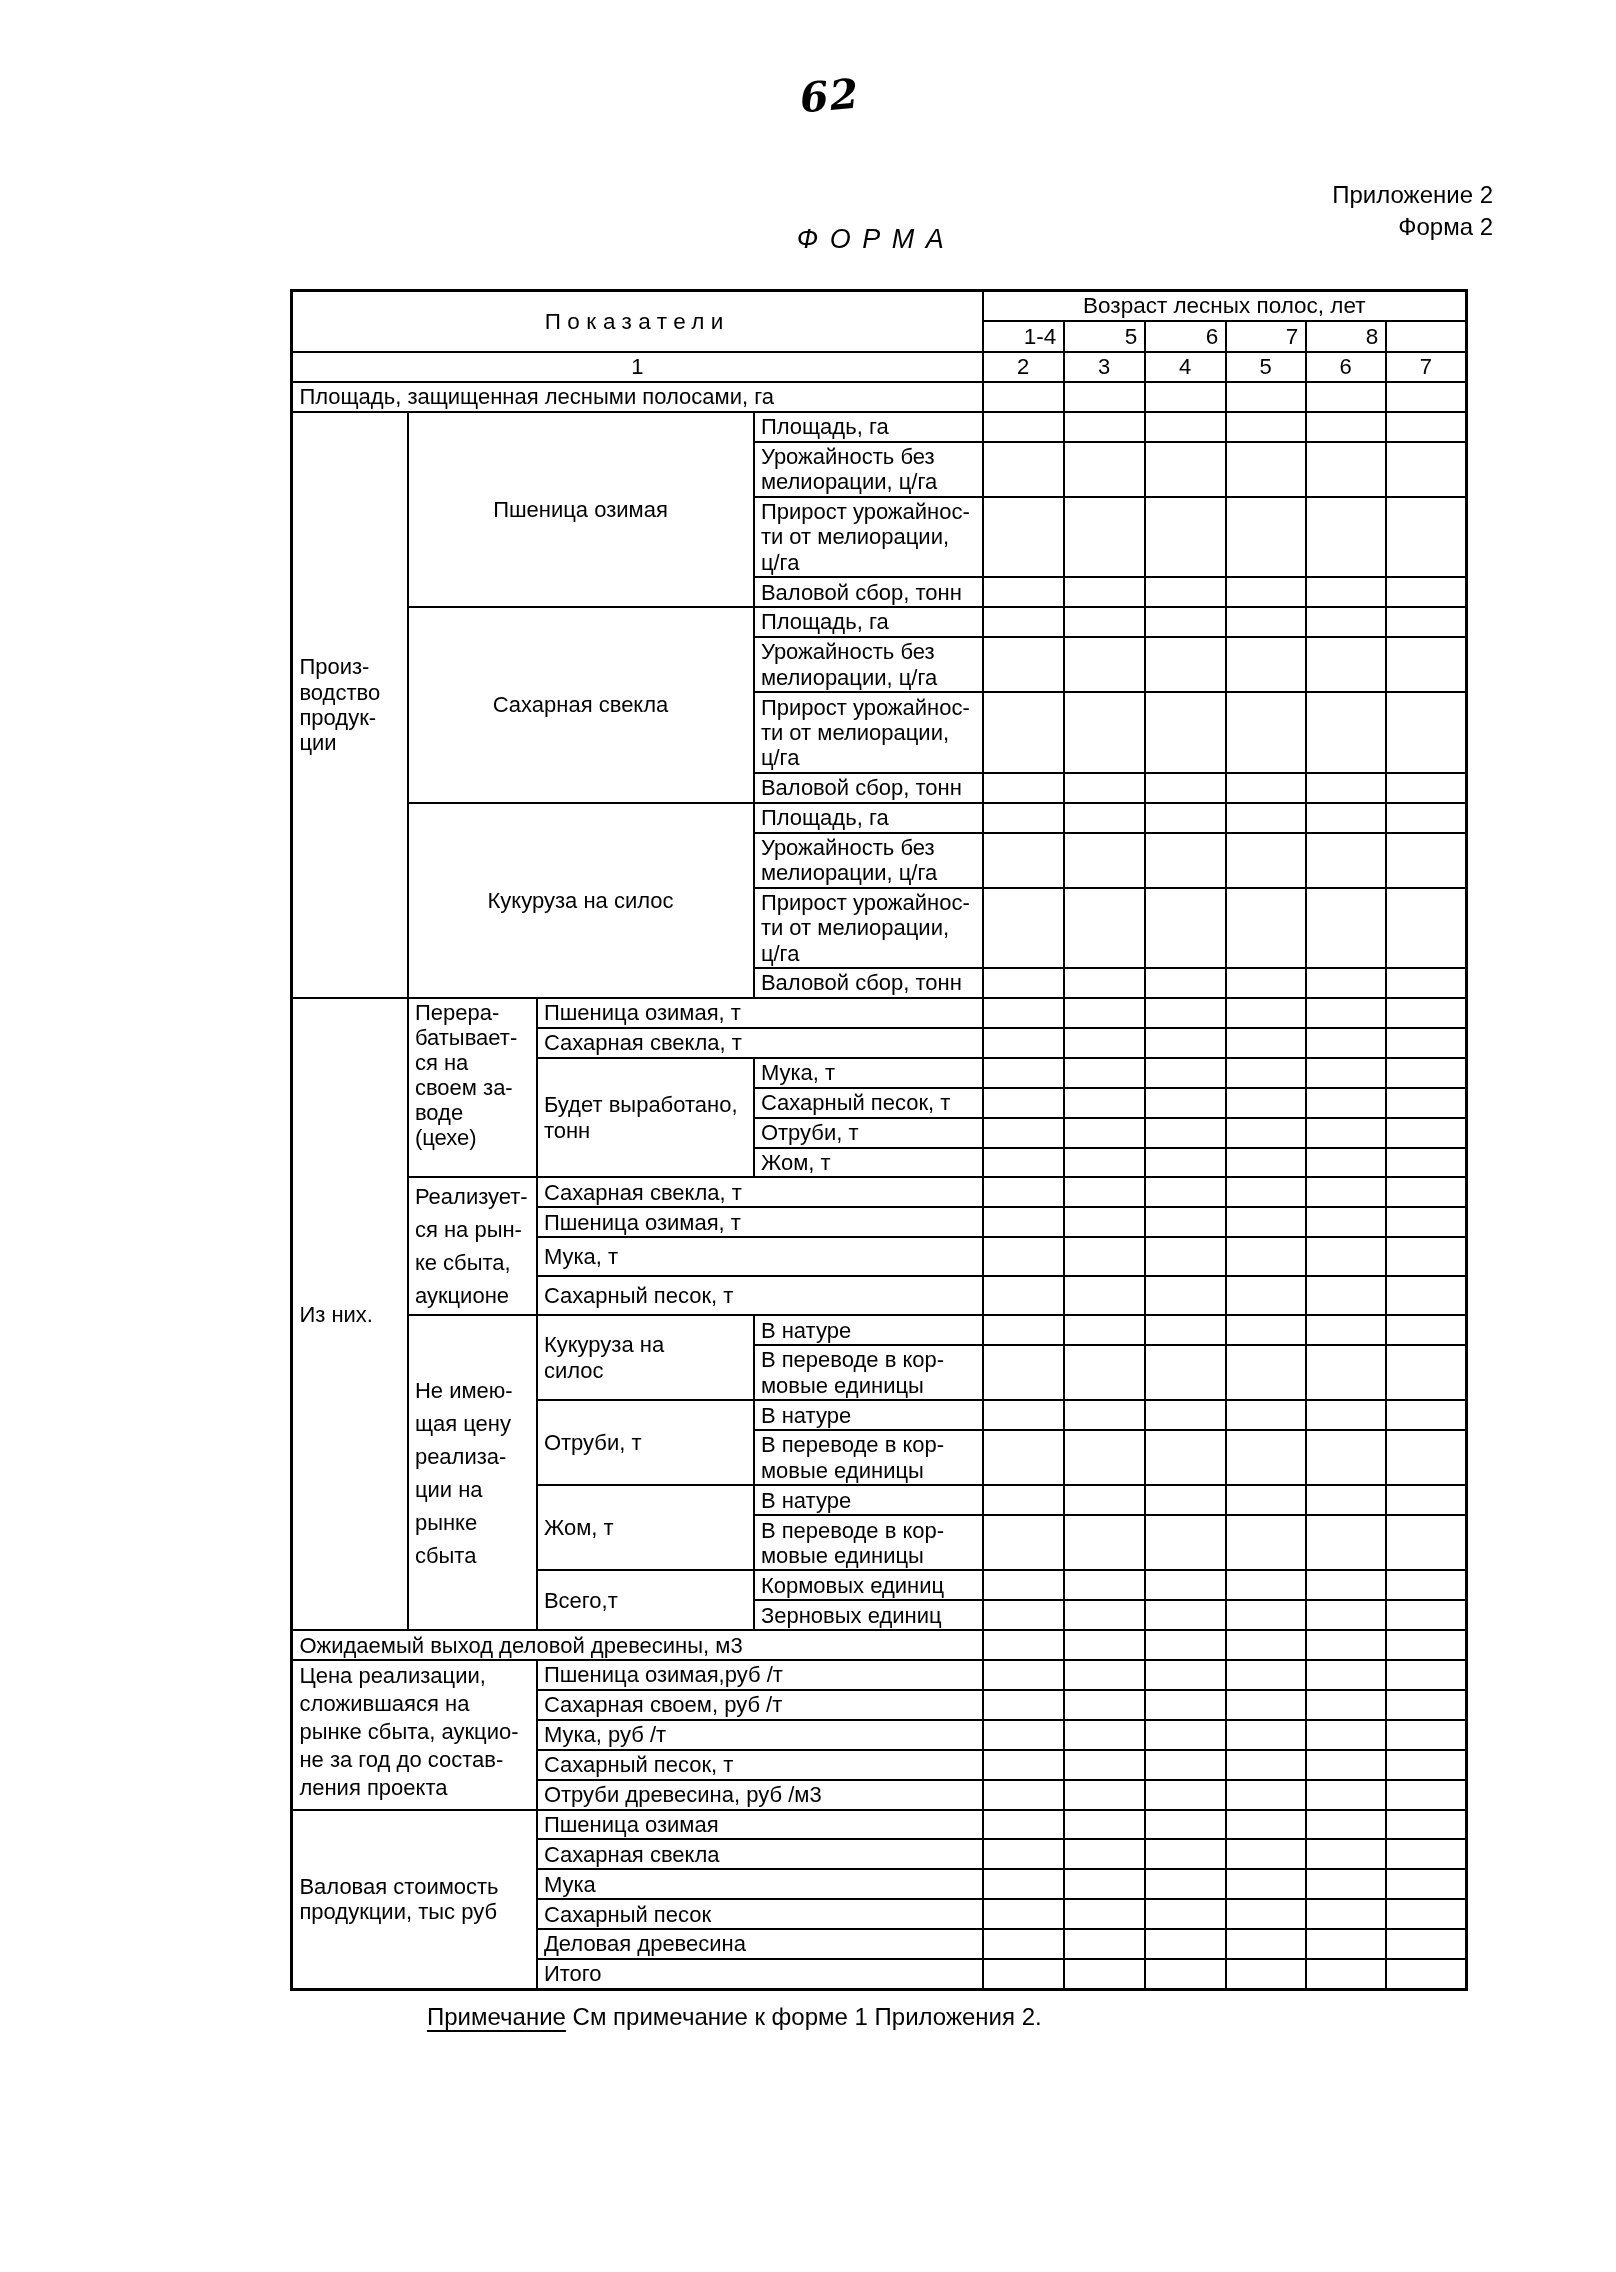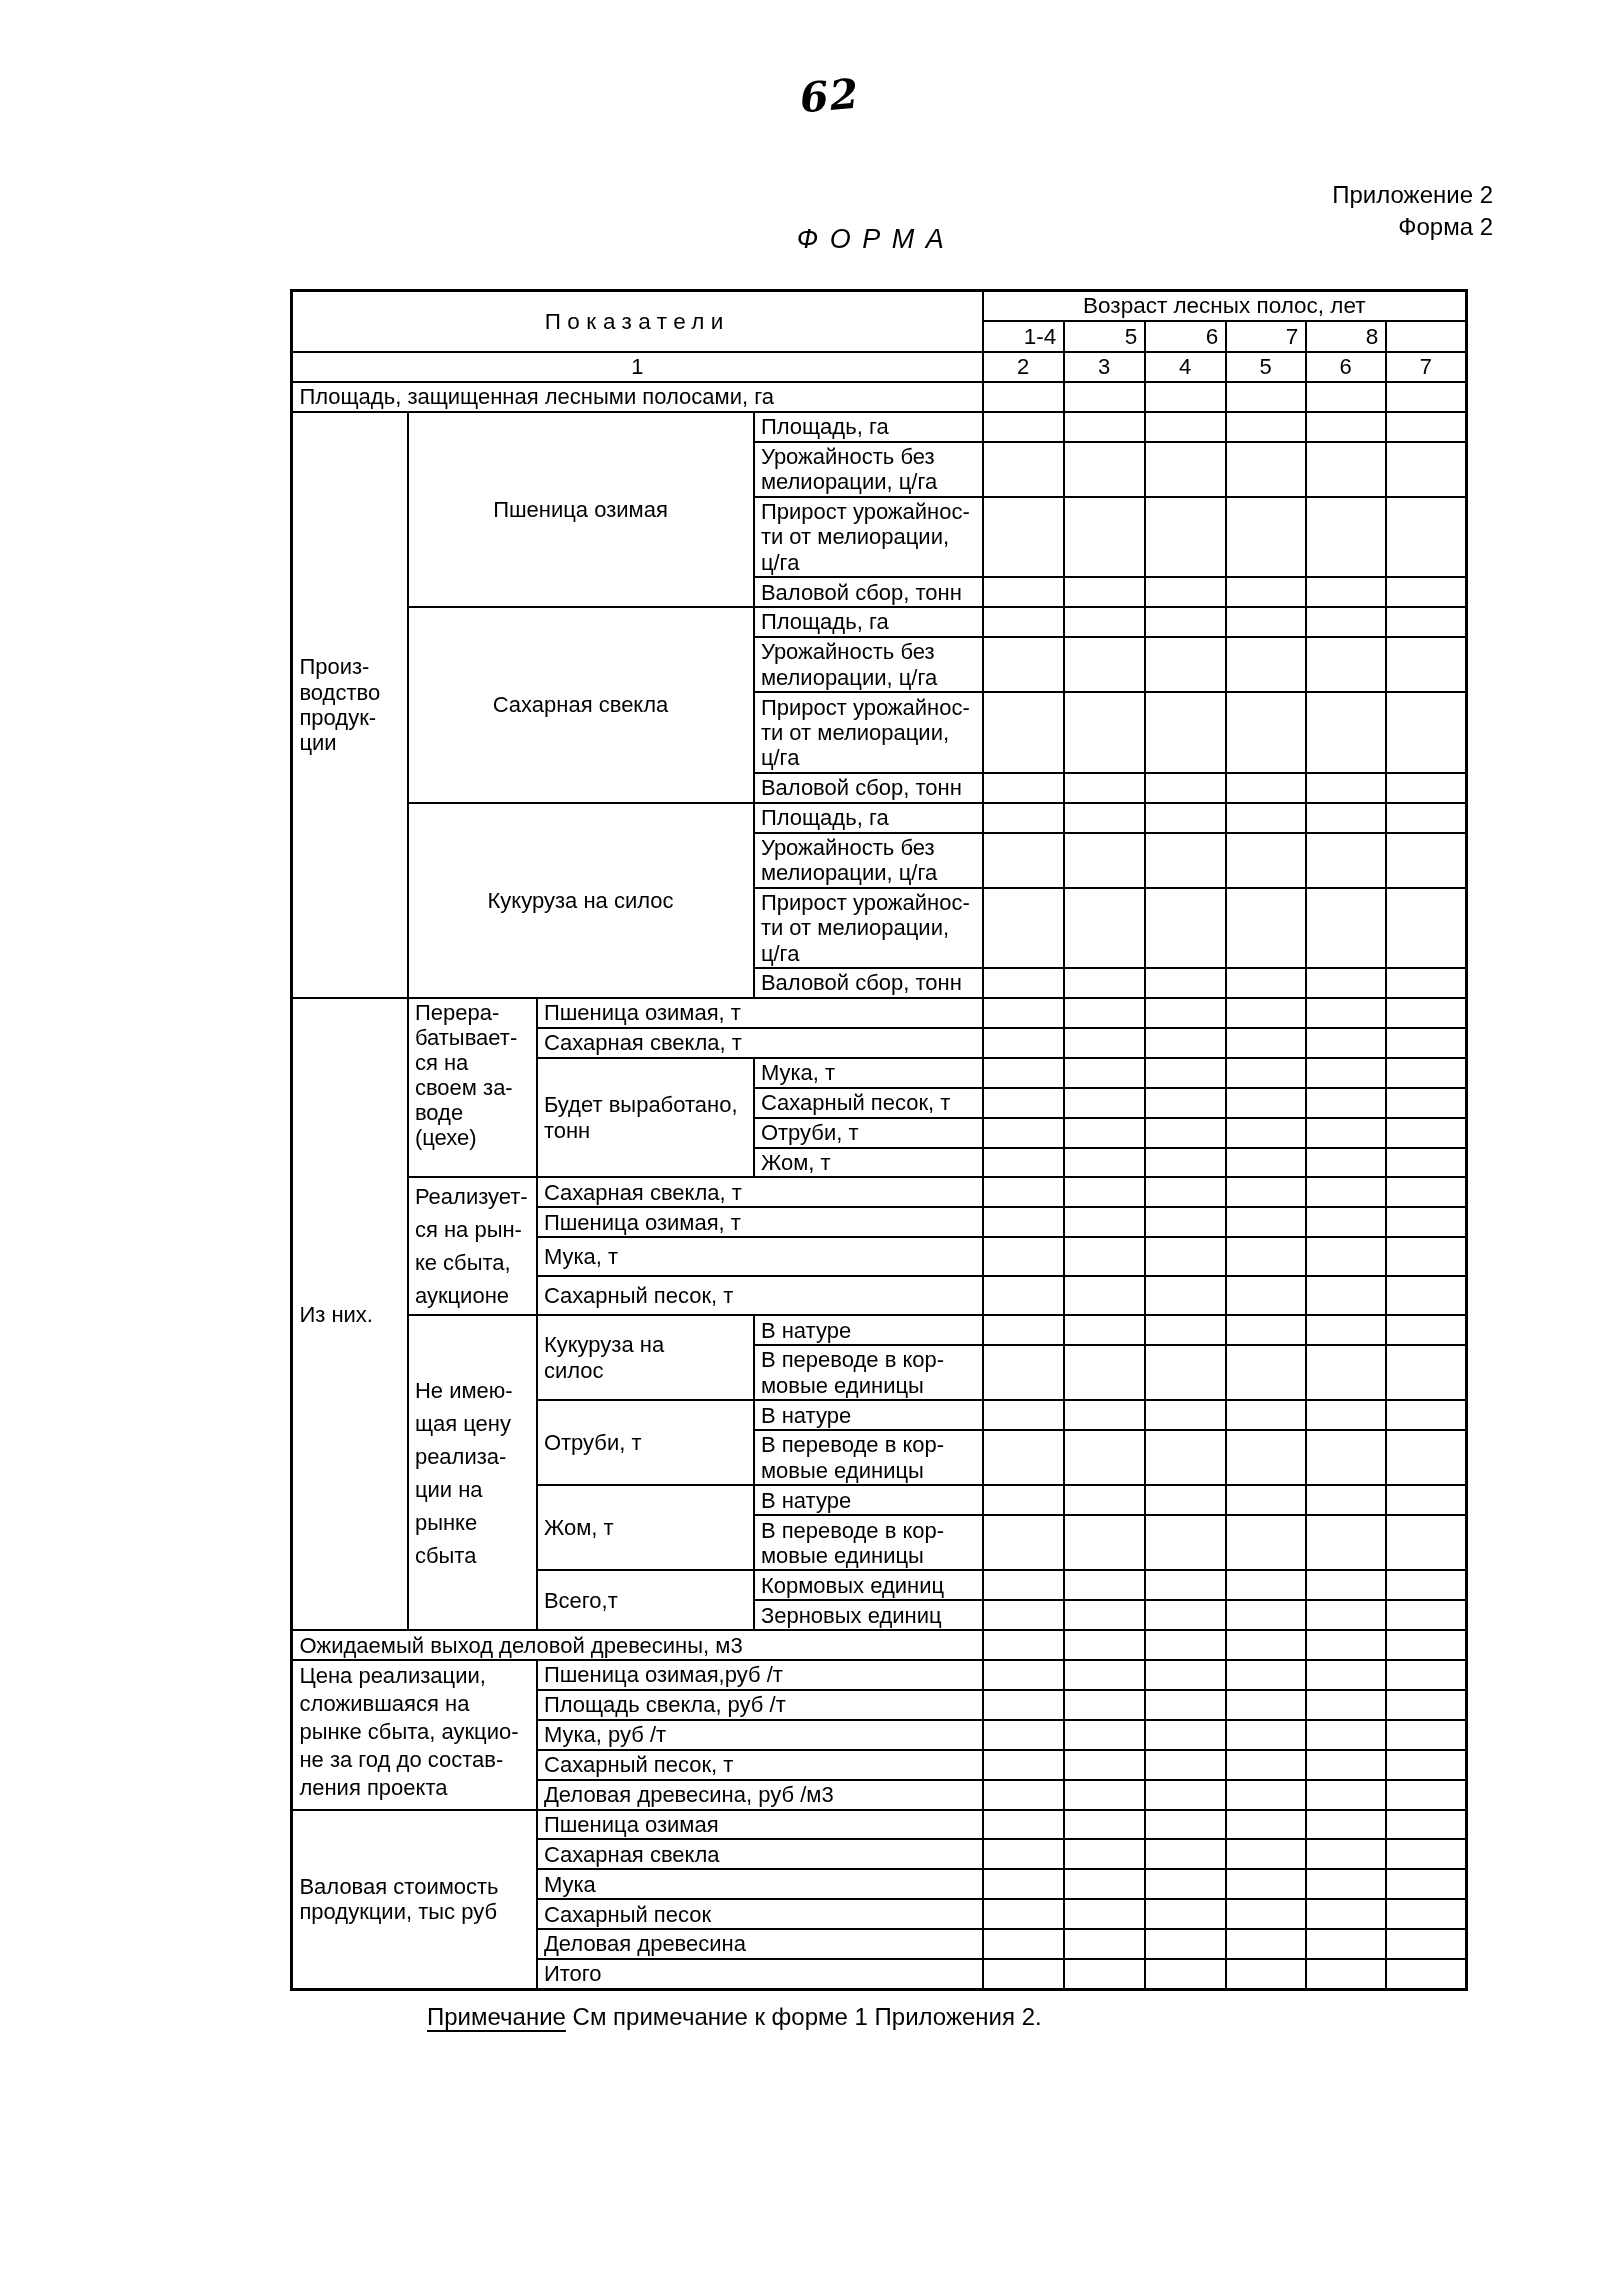--- a/index.html
+++ b/index.html
@@ -456,21 +456,21 @@
 ления проекта</td>
   <td class="lbl" colspan="2">Пшеница озимая,руб /т</td>
   <td class="d"></td>
           <td class="d"></td>
           <td class="d"></td>
           <td class="d"></td>
           <td class="d"></td>
           <td class="d"></td>
 </tr>
 <tr class="h44">
-  <td class="lbl" colspan="2">Площадь свекла, руб /т</td>
+  <td class="lbl" colspan="2">Сахарная своем, руб /т</td>
   <td class="d"></td>
           <td class="d"></td>
           <td class="d"></td>
           <td class="d"></td>
           <td class="d"></td>
           <td class="d"></td>
 </tr>
 <tr class="h44">
   <td class="lbl" colspan="2">Мука, руб /т</td>
   <td class="d"></td>
@@ -483,21 +483,21 @@
 <tr class="h44">
   <td class="lbl" colspan="2">Сахарный песок, т</td>
   <td class="d"></td>
           <td class="d"></td>
           <td class="d"></td>
           <td class="d"></td>
           <td class="d"></td>
           <td class="d"></td>
 </tr>
 <tr class="h44">
-  <td class="lbl" colspan="2">Деловая древесина, руб /м3</td>
+  <td class="lbl" colspan="2">Отруби древесина, руб /м3</td>
   <td class="d"></td>
           <td class="d"></td>
           <td class="d"></td>
           <td class="d"></td>
           <td class="d"></td>
           <td class="d"></td>
 </tr>
 
 <tr class="h38">
   <td class="grp" colspan="2" rowspan="6">Валовая стоимость

